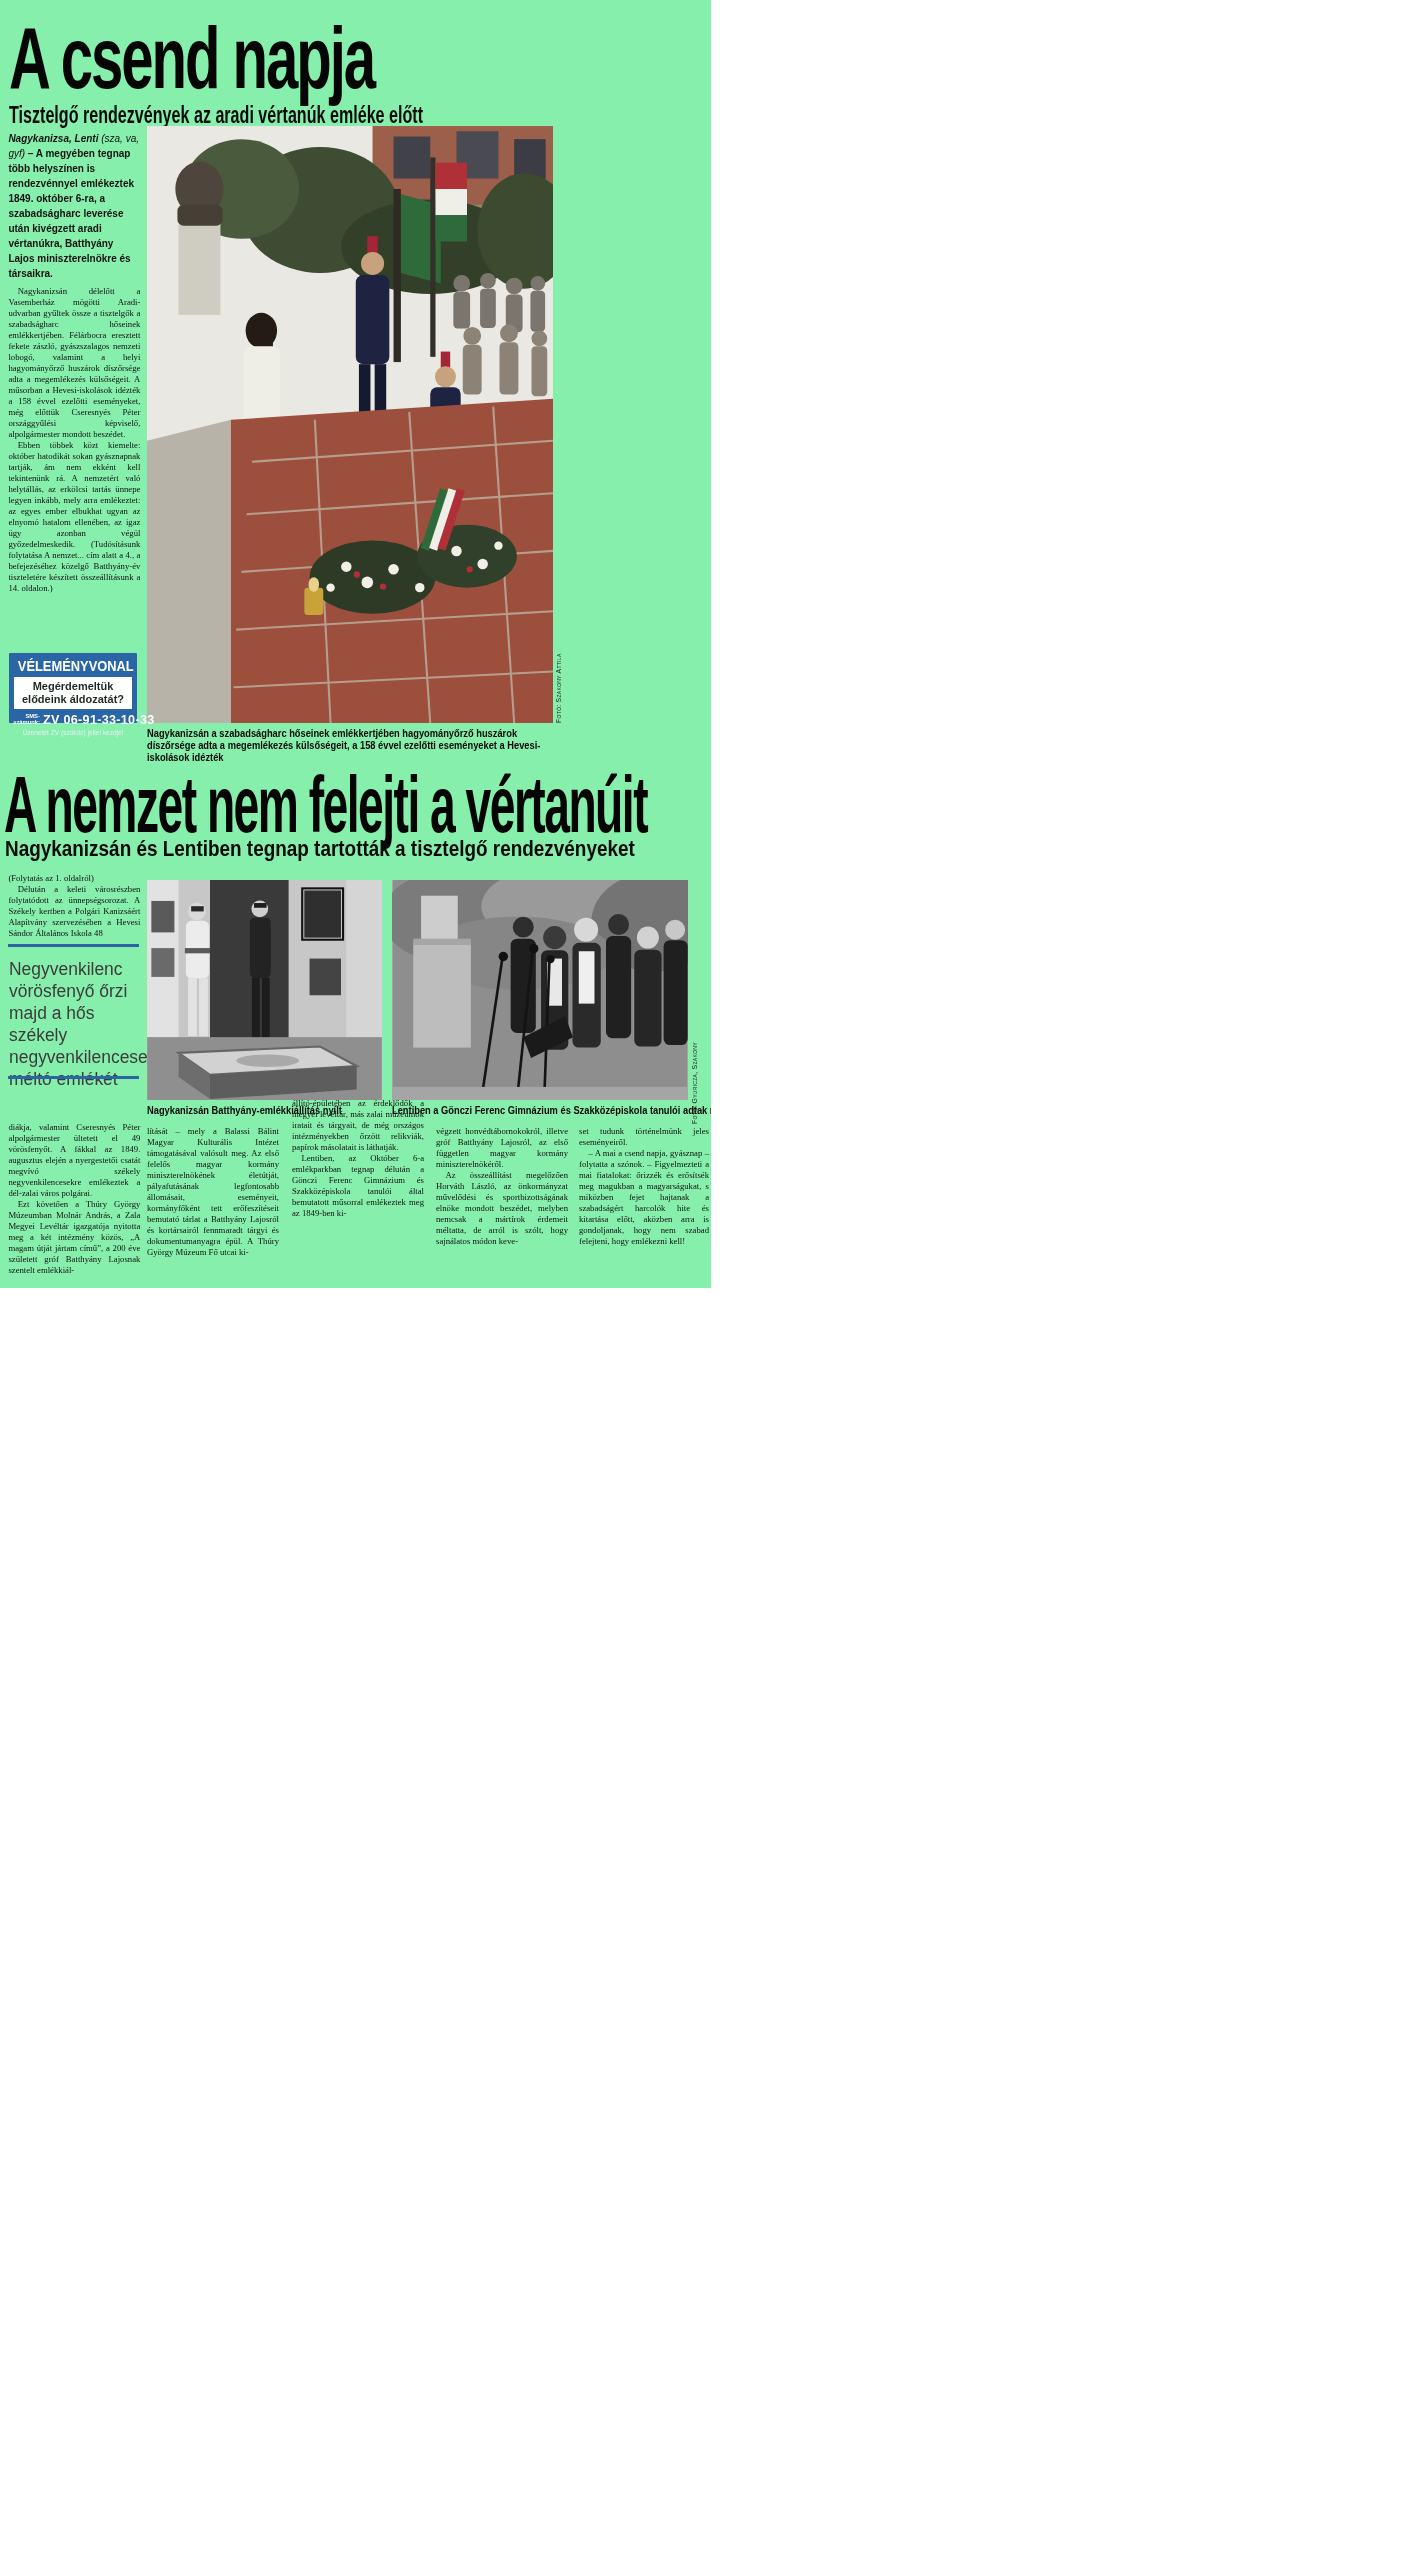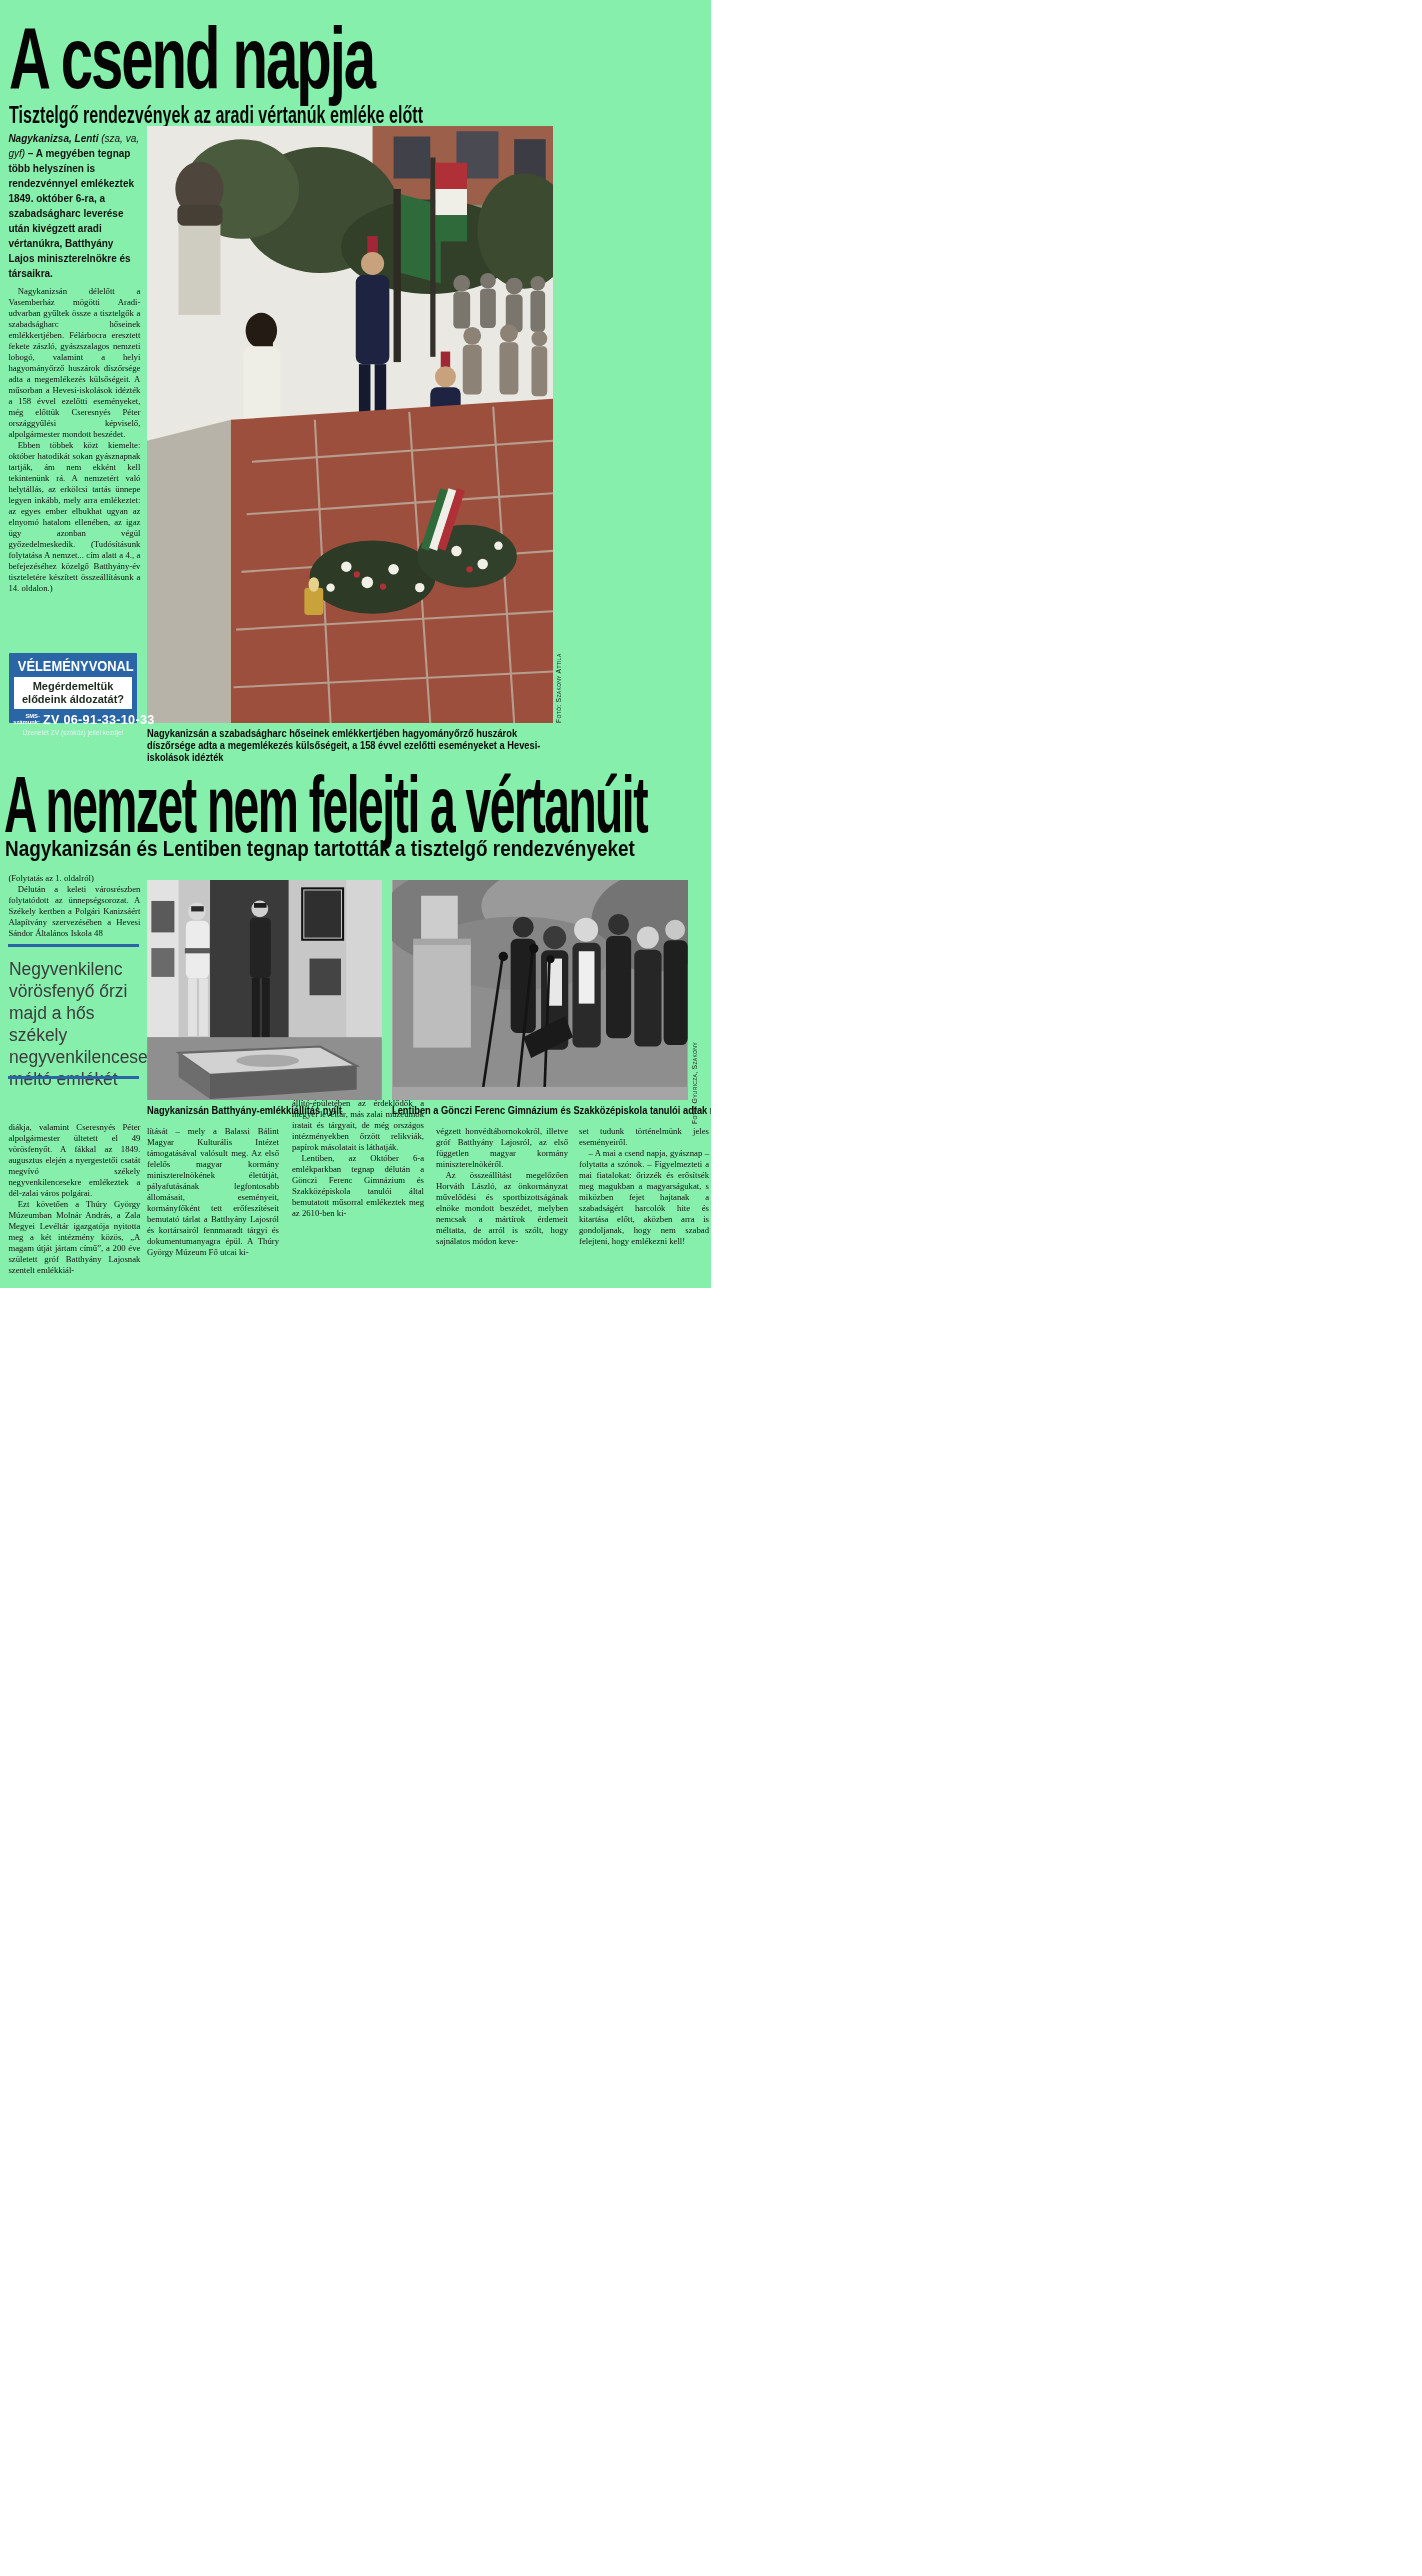--- a/index.html
+++ b/index.html
@@ -341,21 +341,21 @@
 
   <div class="abs caption" style="left:147px;top:1105px;width:246px;white-space:nowrap;">Nagykanizsán Batthyány-emlékkiállítás nyílt</div>
   <div class="abs caption" style="left:392px;top:1105px;width:315px;white-space:nowrap;">Lentiben a Gönczi Ferenc Gimnázium és Szakközépiskola tanulói adtak műsort</div>
 
   <div class="abs col" style="left:147px;top:1126px;width:132px;height:162px;">
     <p>lítását – mely a Balassi Bálint Magyar Kulturális Intézet támogatásával valósult meg. Az első felelős magyar kormány miniszterelnökének életútját, pályafutásának legfontosabb állomásait, eseményeit, kormányfőként tett erőfeszítéseit bemutató tárlat a Batthyány Lajosról és kortársairól fennmaradt tárgyi és dokumentumanyagra épül. A Thúry György Múzeum Fő utcai ki-</p>
   </div>
 
   <div class="abs col" style="left:292px;top:1098px;width:132px;height:162px;">
     <p>állító-épületében az érdeklődők a megyei levéltár, más zalai múzeumok iratait és tárgyait, de még országos intézményekben őrzött relikviák, papírok másolatait is láthatják.</p>
-    <p class="indent">Lentiben, az Október 6-a emlékparkban tegnap délután a Gönczi Ferenc Gimnázium és Szakközépiskola tanulói által bemutatott műsorral emlékeztek meg az 2610-ben ki-</p>
+    <p class="indent">Lentiben, az Október 6-a emlékparkban tegnap délután a Gönczi Ferenc Gimnázium és Szakközépiskola tanulói által bemutatott műsorral emlékeztek meg az 1849-ben ki-</p>
   </div>
 
   <div class="abs col" style="left:579px;top:1126px;width:130px;height:162px;">
     <p>set tudunk történelmünk jeles eseményeiről.</p>
     <p class="indent">– A mai a csend napja, gyásznap – folytatta a szónok. – Figyelmezteti a mai fiatalokat: őrizzék és erősítsék meg magukban a magyarságukat, s miközben fejet hajtanak a szabadságért harcolók hite és kitartása előtt, aközben arra is gondoljanak, hogy nem szabad felejteni, hogy emlékezni kell!</p>
   </div>
 
   <div class="abs col" style="left:436px;top:1126px;width:132px;height:162px;">
     <p>végzett honvédtábornokokról, illetve gróf Batthyány Lajosról, az első független magyar kormány miniszterelnökéről.</p>
     <p class="indent">Az összeállítást megelőzően Horváth László, az önkormányzat művelődési és sportbizottságának elnöke mondott beszédet, melyben nemcsak a mártírok érdemeit méltatta, de arról is szólt, hogy sajnálatos módon keve-</p>

